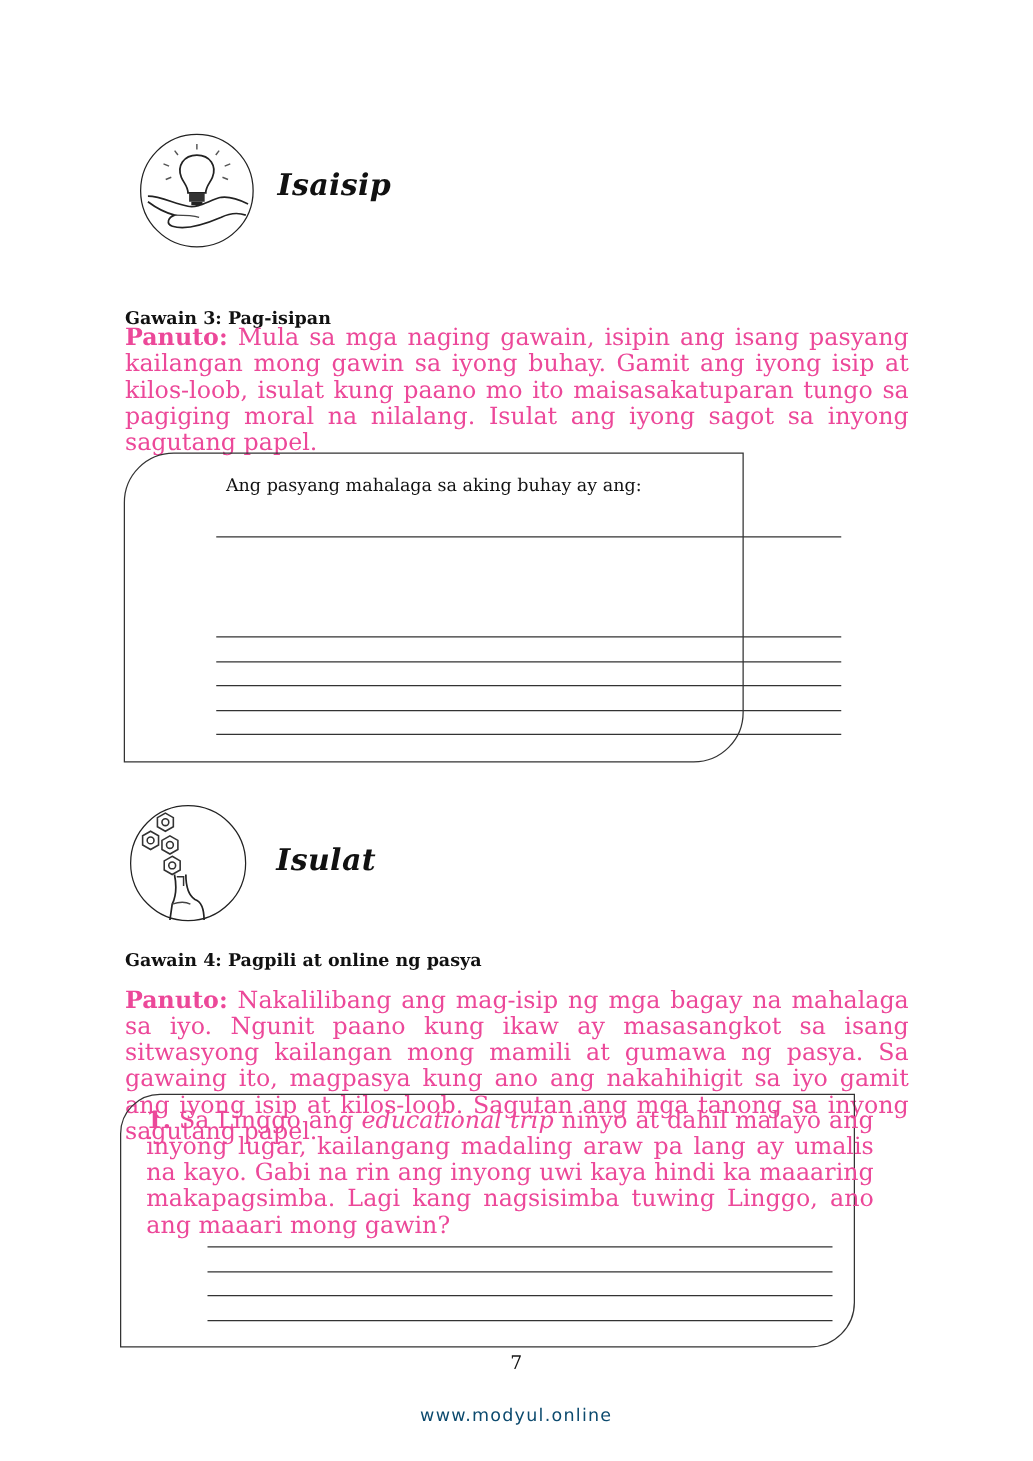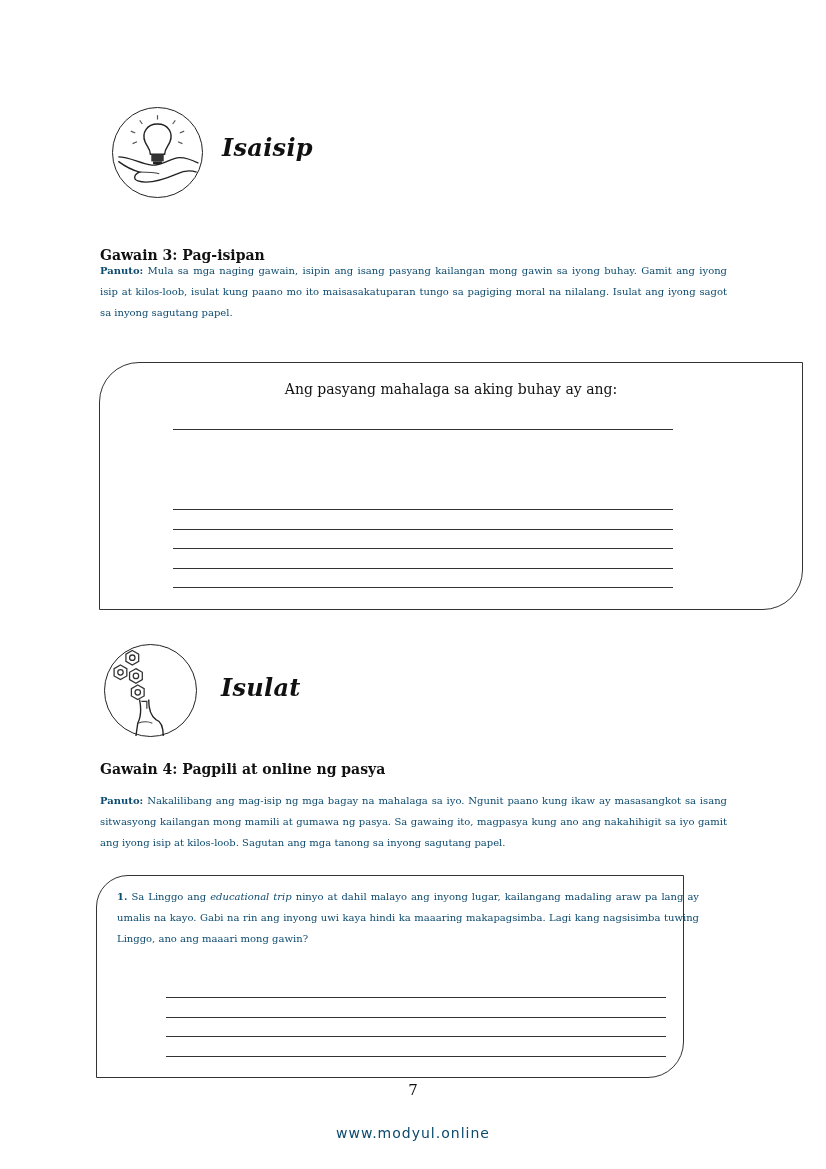--- a/index.html
+++ b/index.html
@@ -2,23 +2,23 @@
 <html><head>
 <meta charset="utf-8">
 <style>
   html, body { margin:0; padding:0; background:#ffffff; }
   body { width:826px; height:1169px; position:relative; overflow:hidden;
          font-family:"DejaVu Serif","Liberation Serif",serif; color:#111; }
   .circle-icon { position:absolute; border:1.5px solid #222; border-radius:50%; background:#fff; box-sizing:border-box; }
   .circle-icon svg { width:100%; height:100%; display:block; }
   .section-title { position:absolute; font-family:"DejaVu Serif",serif; font-weight:bold; font-style:italic; font-size:24px; color:#111; letter-spacing:0.3px; }
   .gawain-title { position:absolute; font-family:"DejaVu Serif",serif; font-weight:bold; font-size:14px; color:#111; }
-  .para { position:absolute; font-family:"DejaVu Serif","Liberation Serif",serif; font-size:10px; line-height:21px; text-align:justify; color:#0c4a6e; }
+  .para { position:absolute; font-family:"DejaVu Serif","Liberation Serif",serif; font-size:19px; line-height:21px; text-align:justify; color:#ec4899; }
   .para b { font-weight:bold; }
-  .box1 { position:absolute; left:99px; top:362px; width:704px; height:248px; border:1.5px solid #333; box-sizing:border-box;
+  .box1 { position:absolute; left:99px; top:362px; width:496px; height:248px; border:1.5px solid #333; box-sizing:border-box;
           border-top-left-radius:40px; border-bottom-right-radius:40px; }
   .box2 { position:absolute; left:96px; top:875px; width:588px; height:203px; border:1.5px solid #333; box-sizing:border-box;
           border-top-left-radius:32px; border-bottom-right-radius:36px; }
   .center-text { position:absolute; left:0; right:0; text-align:center; font-size:14px; font-family:"DejaVu Serif","Liberation Serif",serif; color:#111; }
   .answer-line { position:absolute; height:0; border-top:1.5px solid #333; }
   .page-num { position:absolute; left:0; width:826px; text-align:center; top:1081px; font-size:15px; font-family:"DejaVu Serif",serif; }
   .watermark { position:absolute; left:0; width:826px; text-align:center; top:1125px; font-size:14px; font-family:"DejaVu Sans",sans-serif; color:#0c4a6e; letter-spacing:1px; }
 </style>
 </head>
 <body>

